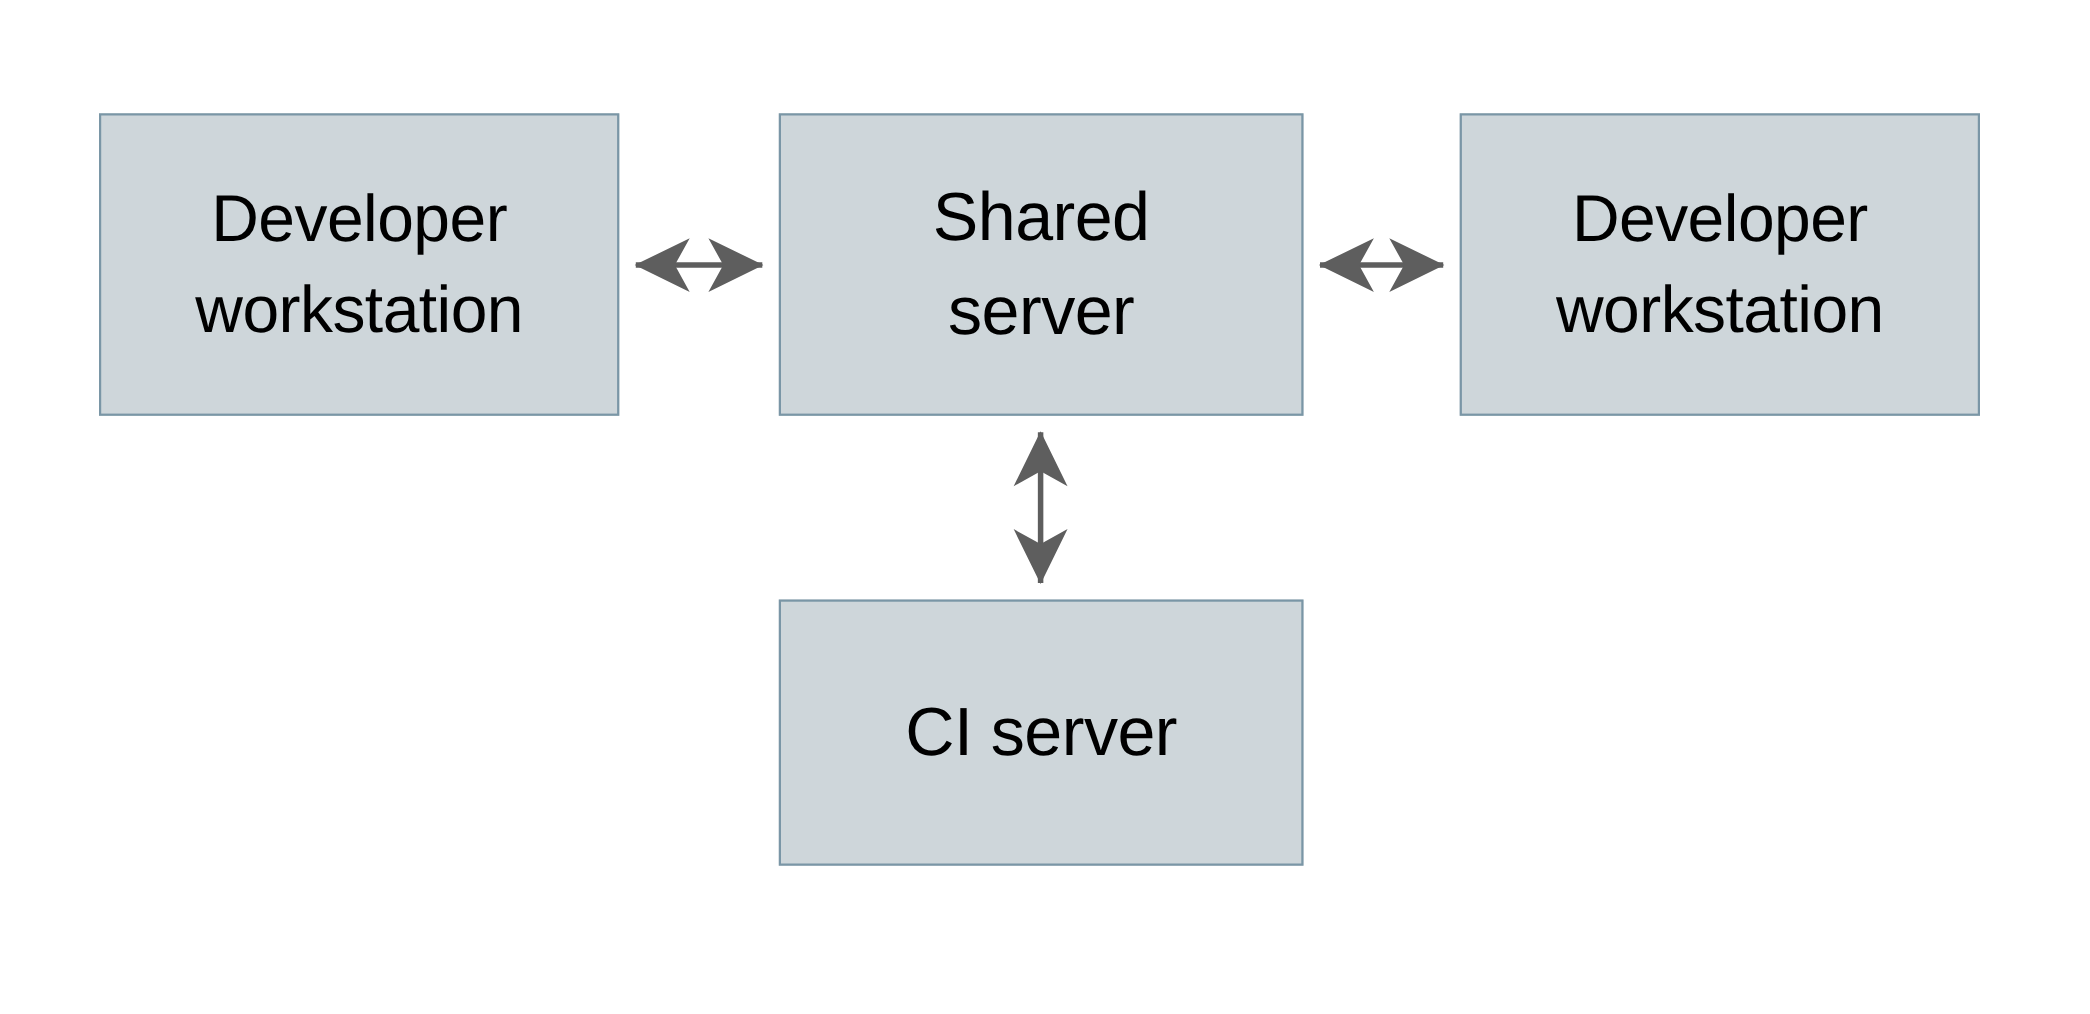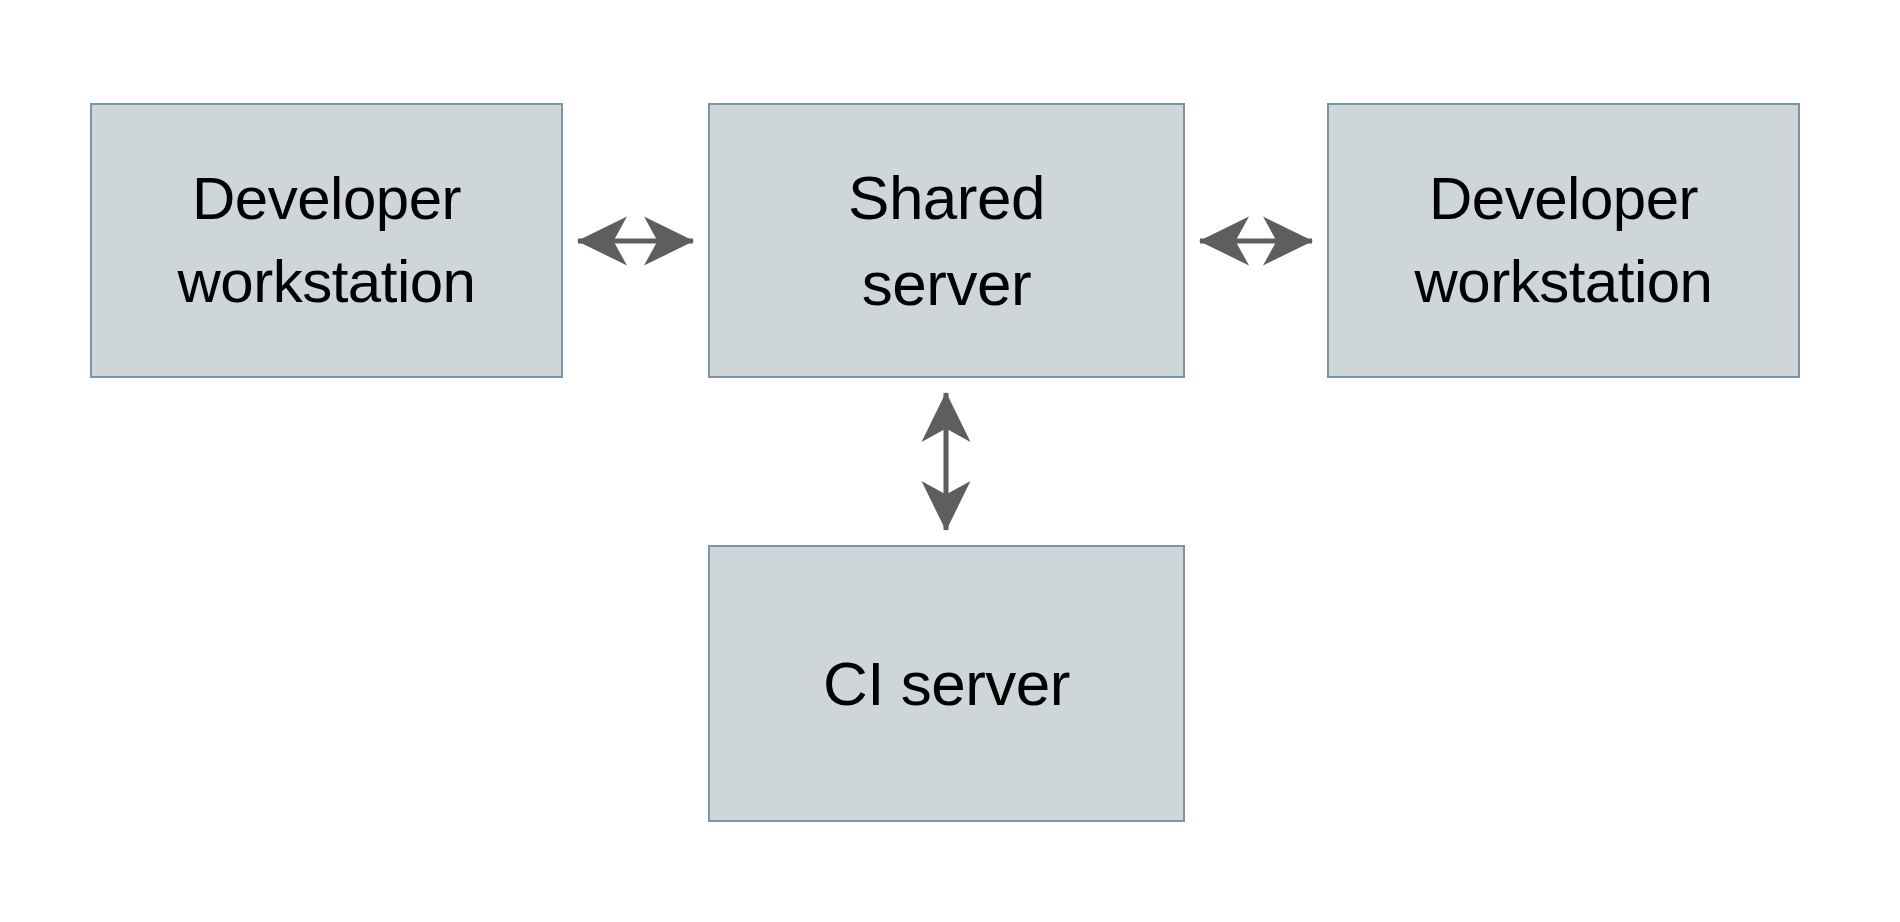--- a/index.html
+++ b/index.html
@@ -41,21 +41,21 @@
     line-height: 1.38;
     font-weight: 400;
     color: #000000;
     letter-spacing: -0.5px;
     white-space: pre-line;
     padding: 0 6px;
   }
   #node-dev-left  { left: 90px;   top: 103px; width: 473px; height: 275px; }
   #node-cache     { left: 708px;  top: 103px; width: 477px; height: 275px; }
   #node-dev-right { left: 1327px; top: 103px; width: 473px; height: 275px; }
-  #node-ci        { left: 708px;  top: 545px; width: 477px; height: 277px; }
+  #node-ci        { left: 708px;  top: 545px; width: 477px; height: 242px; }
   #node-dev-left .node-label,
   #node-dev-right .node-label { font-size: 60px; }
   #node-ci .node-label { font-size: 62px; }
 </style>
 </head>
 <body>
 
 <div id="canvas">
 
   <svg id="edge-layer" viewBox="0 0 1900 922" xmlns="http://www.w3.org/2000/svg">

